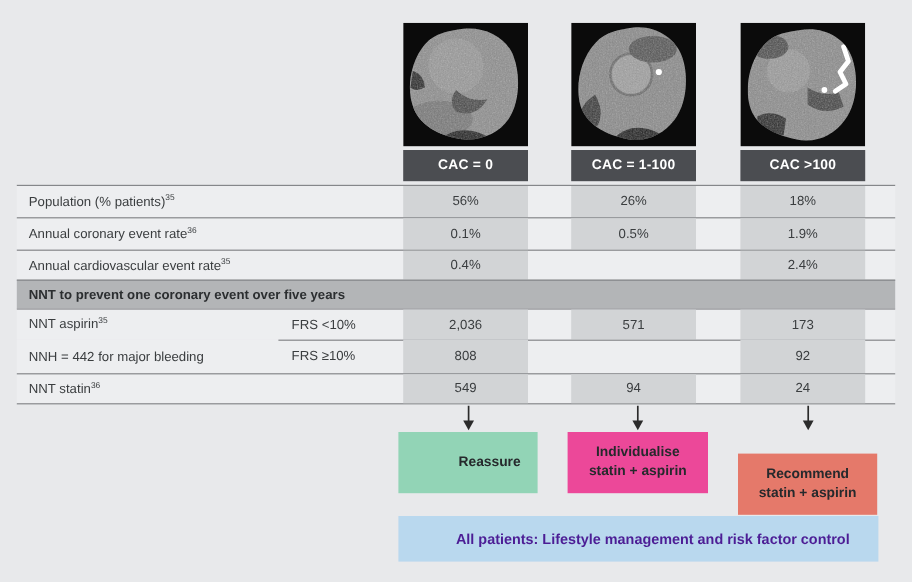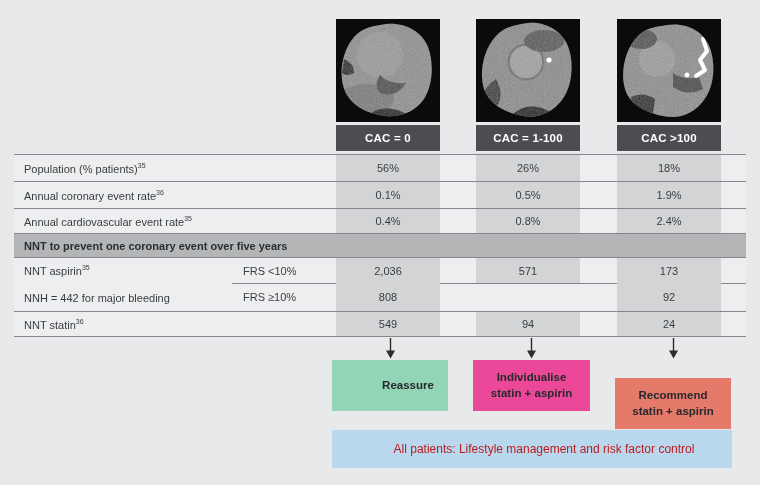--- a/index.html
+++ b/index.html
@@ -58,21 +58,21 @@
     font-weight:bold; font-size:11.5px; line-height:1.35; color:#26292c;
     padding:0 8px;
   }
   #rec1 { left:332px; width:116px; }
   #rec2 { left:473px; width:117px; }
   #rec3 { left:615px; width:116px;margin-top:18px; }
   
   .footerbar {
     position:absolute; left:332px; top:430px; width:400px; height:38px;
     display:flex; align-items:center; justify-content:center;
-    font-weight:normal; font-size:12px; color:#b91c1c;padding-left:24px;
+    font-weight:bold; font-size:12px; color:#4c1d95;padding-left:24px;
   }
 </style>
 </head>
 <body>
 
 <div class="page">
 
   <div class="ct" id="ct1">
     <svg viewBox="0 0 104 103" width="104" height="103">
       <defs>
@@ -161,21 +161,20 @@
     <div class="trow r2">
       <div class="lbl"><span>Annual coronary event rate</span><sup>36</sup></div>
       <div class="cell cA">0.1%</div>
       <div class="cell cB">0.5%</div>
       <div class="cell cC">1.9%</div>
     </div>
 
     <div class="trow r3">
       <div class="lbl"><span>Annual cardiovascular event rate</span><sup>35</sup></div>
       <div class="cell cA">0.4%</div>
-      <div class="cell cB">0.8%</div>
       <div class="cell cC">2.4%</div>
     </div>
 
     <div class="band" style="background: rgb(179, 181, 183);">
       <div class="lbl">NNT to prevent one coronary event over five years</div>
     </div>
 
     <div class="trow r4">
       <div class="lbl"><span>NNT aspirin</span><sup>35</sup></div>
       <div class="frs">FRS &lt;10%</div>

